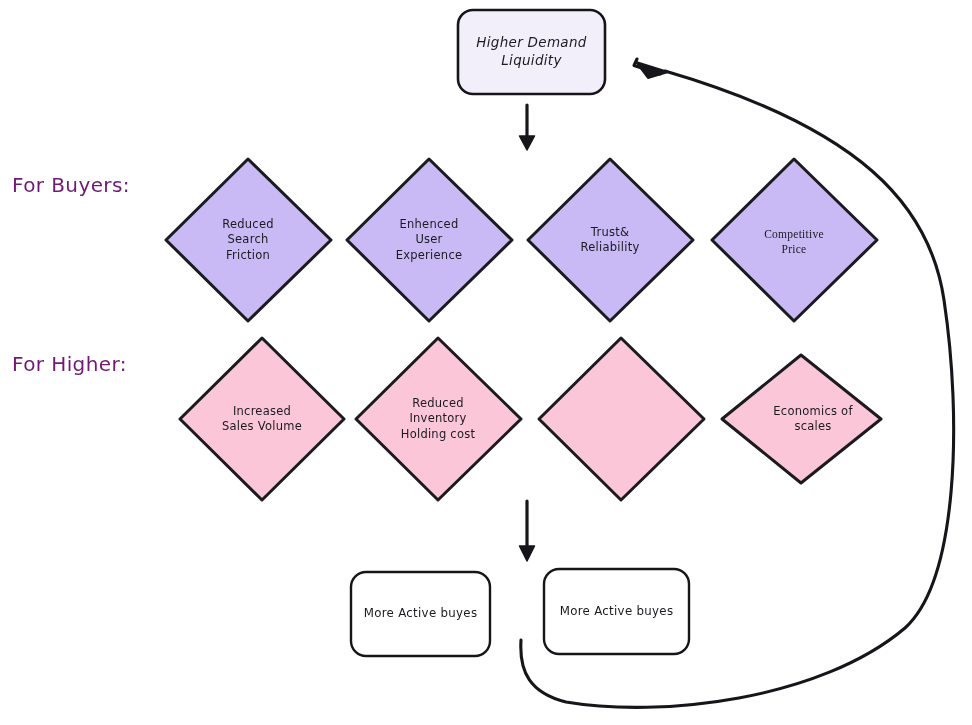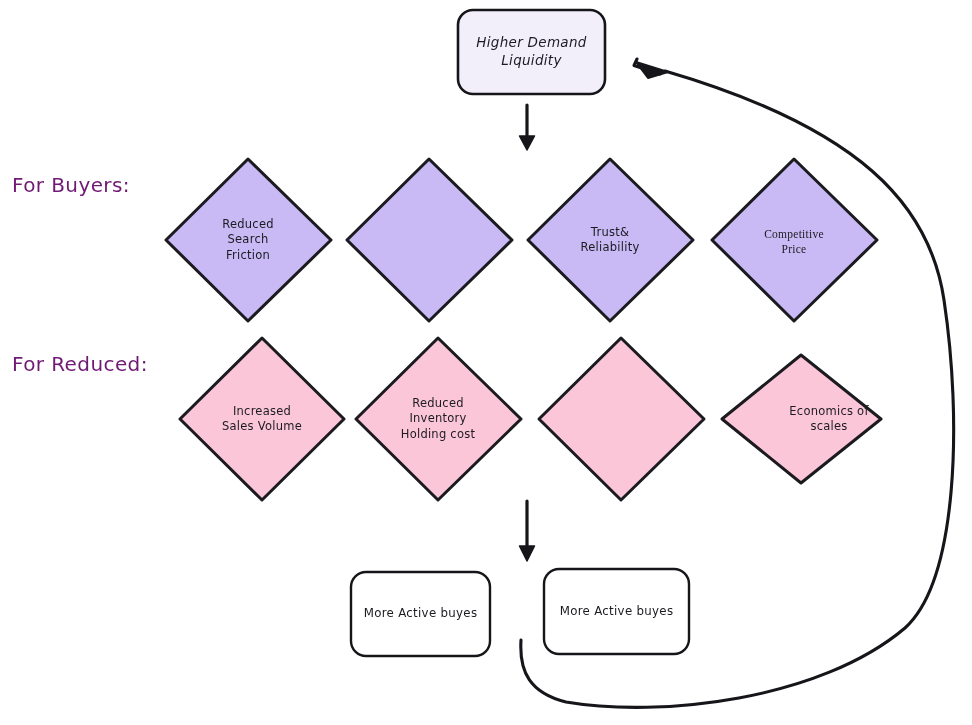--- a/index.html
+++ b/index.html
@@ -109,37 +109,40 @@
                C519,672 530,693 566,702
                C660,718 820,700 905,628
                C958,580 962,420 944,300
                C930,205 860,128 665,71" fill="none" stroke="#16161a" stroke-width="3.1" stroke-linecap="round" stroke-linejoin="round"></path>
       <path d="M637,59 L634,65.5 L660,74" fill="none" stroke="#16161a" stroke-width="3.1" stroke-linecap="round" stroke-linejoin="round"></path>
       <path d="M636,62 L668,72 L648,78 Z" fill="#16161a" stroke="#16161a" stroke-width="2" stroke-linejoin="round"></path>
     </g>
   </svg>
 
   <div class="side-label" style="left:12px; top:173px;">For Buyers:</div>
-  <div class="side-label" style="left:12px; top:352px;">For Reduced:</div>
+  <div class="side-label" style="left:12px; top:352px;">For Higher:</div>
 
   <div class="node-label box-label-top" style="left:458px; top:10px; width:147px; height:84px;font-style:italic;">Higher Demand
 Liquidity</div>
 
   <div class="node-label diamond-label" style="left:188px; top:195px; width:120px; height:90px;">Reduced
 Search
 Friction</div>
+  <div class="node-label diamond-label" style="left:369px; top:195px; width:120px; height:90px;">Enhenced
+User
+Experience</div>
   <div class="node-label diamond-label" style="left:550px; top:195px; width:120px; height:90px;">Trust&amp;
 Reliability</div>
   <div class="node-label diamond-label" style="left:734px; top:197px; width:120px; height:90px;font-family:Liberation Serif, serif;">Competitive
 Price</div>
 
   <div class="node-label diamond-label" style="left:194px; top:374px; width:136px; height:90px;">Increased
 Sales Volume</div>
   <div class="node-label diamond-label" style="left:370px; top:374px; width:136px; height:90px;">Reduced
 Inventory
 Holding cost</div>
-  <div class="node-label diamond-label" style="left:766px; top:374px; width:126px; height:90px;">Economics of
+  <div class="node-label diamond-label" style="left:750px; top:374px; width:126px; height:90px;">Economics of
 scales</div>
 
   <div class="node-label box-label-bottom" style="left:351px; top:572px; width:139px; height:84px;">More Active buyes</div>
   <div class="node-label box-label-bottom" style="left:544px; top:569px; width:145px; height:85px;">More Active buyes</div>
 
 </div>
 
 </body></html>

